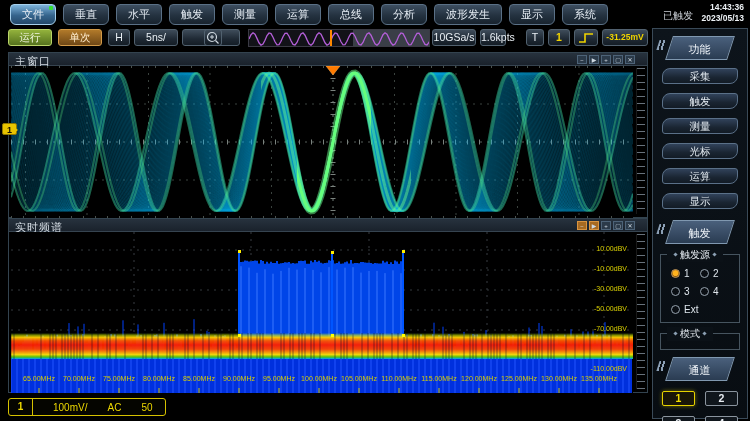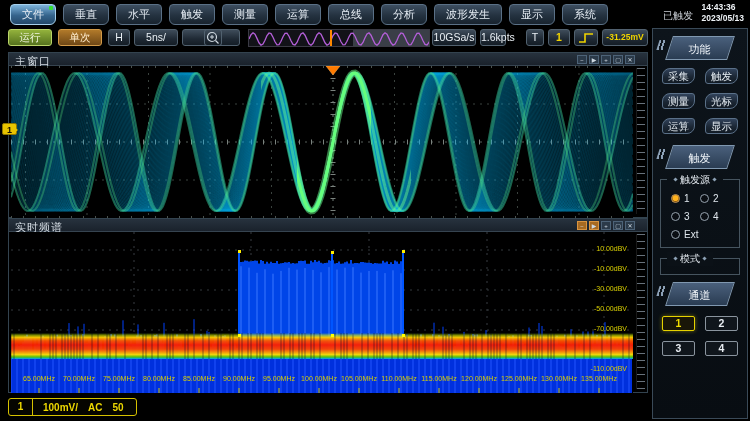--- a/index.html
+++ b/index.html
@@ -10,21 +10,21 @@
   
   #menu-bar { position:absolute; left:10px; top:2px; height:24px; display:flex; gap:7px; align-items:center; }
   .menu-btn { position:relative; padding:2px 11px; font-size:11px; color:#e6edf4; cursor:pointer;
               background:linear-gradient(#3d4e60,#243240 55%,#18232e);
               border:1px solid #5a7086; border-radius:4px 4px 6px 6px;
               box-shadow:0 1px 0 rgba(0,0,0,.6); white-space:nowrap; }
   .menu-btn.active { background:linear-gradient(#7db4dc,#35648c 55%,#24496a); border-color:#a6d0ec; }
   .gdot { position:absolute; right:2px; top:1px; width:4px; height:4px; background:#35e035; border-radius:1px; }
 
   .trig-status { position:absolute; left:663px; top:9px; font-size:10px; color:#c9ced4; }
-  .clock { position:absolute; right:6px; top:2px; font-size:8.5px; font-weight:bold;
+  .clock { position:absolute; right:6px; top:2px; text-align:right; font-size:8.5px; font-weight:bold;
            color:#eef2f6; line-height:11px; }
 
   
   #toolbar { position:absolute; left:0; top:28px; width:650px; height:21px; }
   .chip { position:absolute; top:1px; height:17px; line-height:15px; text-align:center; font-size:10.5px;
           color:#e9eff4; background:linear-gradient(#3e4c5a,#1f2934 60%,#141d26);
           border:1px solid #51616f; border-radius:3px; }
   .chip.run    { background:linear-gradient(#93b23c,#55721e); border-color:#b9d468; color:#f2f8e2; }
   .chip.single { background:linear-gradient(#b27a2a,#6e4716); border-color:#d29a48; color:#ffeccc; }
   .chip.yellow { color:#f0d400; font-weight:bold; }
@@ -60,21 +60,21 @@
 
   
   #panel { position:absolute; left:652px; top:28px; width:96px; height:391px;
            background:linear-gradient(#0d141b,#080d12); border:1px solid #3a4a58; }
   .sec-hdr { position:relative; width:62px; margin:7px auto 6px; padding:2px 0; text-align:center;
              transform:skewX(-18deg); background:linear-gradient(#4a607c,#2a3c52);
              border:1px solid #8098b0; }
   .sec-hdr > span { display:inline-block; transform:skewX(18deg); font-size:11px; color:#eef3f8; }
   .sec-hdr::before { content:""; position:absolute; left:-13px; top:3px; width:9px; height:10px;
     background:linear-gradient(90deg,#8ca0b6 0 2px,transparent 2px 4px,#8ca0b6 4px 6px,transparent 6px); }
-  .fn-grid { display:grid; grid-template-columns:1fr 1fr; gap:9px 10px; padding:2px 9px 4px; }
+  .fn-grid { display:grid; grid-template-columns:1fr; gap:9px 10px; padding:2px 9px 4px; }
   .fn-btn { height:16px; line-height:14px; text-align:center; font-size:10.5px; color:#e6edf3;
             background:linear-gradient(#31425a,#1a2532 60%,#121b25); border:1px solid #5a7088;
             border-radius:8px 3px 8px 3px; }
   .gbox { position:relative; border:1px solid #46545f; margin:10px 7px 6px; padding:10px 4px 5px; }
   .gbox-title { position:absolute; top:-7px; left:6px; background:#0b1117; padding:0 4px;
                 font-size:10px; color:#e2e8ee; }
   .gbox-title::before,.gbox-title::after { content:""; display:inline-block; width:3px; height:3px;
                 background:#8ca0b4; margin:0 3px 2px; transform:rotate(45deg); }
   .ropt { display:flex; align-items:center; font-size:10px; color:#dfe6ec; }
   .radio { width:9px; height:9px; border-radius:50%; border:1px solid #97a3af; background:#0a0e13;
@@ -88,21 +88,21 @@
             color:#e8edf2; background:#10161c; border:1px solid #8a949e; border-radius:2px; }
   .ch-btn.active { color:#f2de00; border-color:#e6d200; background:#191608;
                    box-shadow:0 0 4px rgba(230,210,0,.45); }
 
   
   #bottom-badge { position:absolute; left:8px; top:398px; height:18px; display:flex; align-items:center;
                   border:1px solid #d6c200; border-radius:3px; color:#ecd800; font-size:10px;
                   background:#050500; padding-right:12px; }
   #bottom-badge .chn { width:24px; text-align:center; font-weight:bold; border-right:1px solid #d6c200;
                        height:100%; line-height:16px; }
-  #bottom-badge .v { margin-left:10px;font-weight:bold; }
+  #bottom-badge .v { margin-left:20px; }
 </style>
 </head>
 <body>
 
 <div id="menu-bar">
     <div class="menu-btn active">文件<i class="gdot"></i></div>
     <div class="menu-btn">垂直</div>
     <div class="menu-btn">水平</div>
     <div class="menu-btn">触发</div>
     <div class="menu-btn">测量</div>

